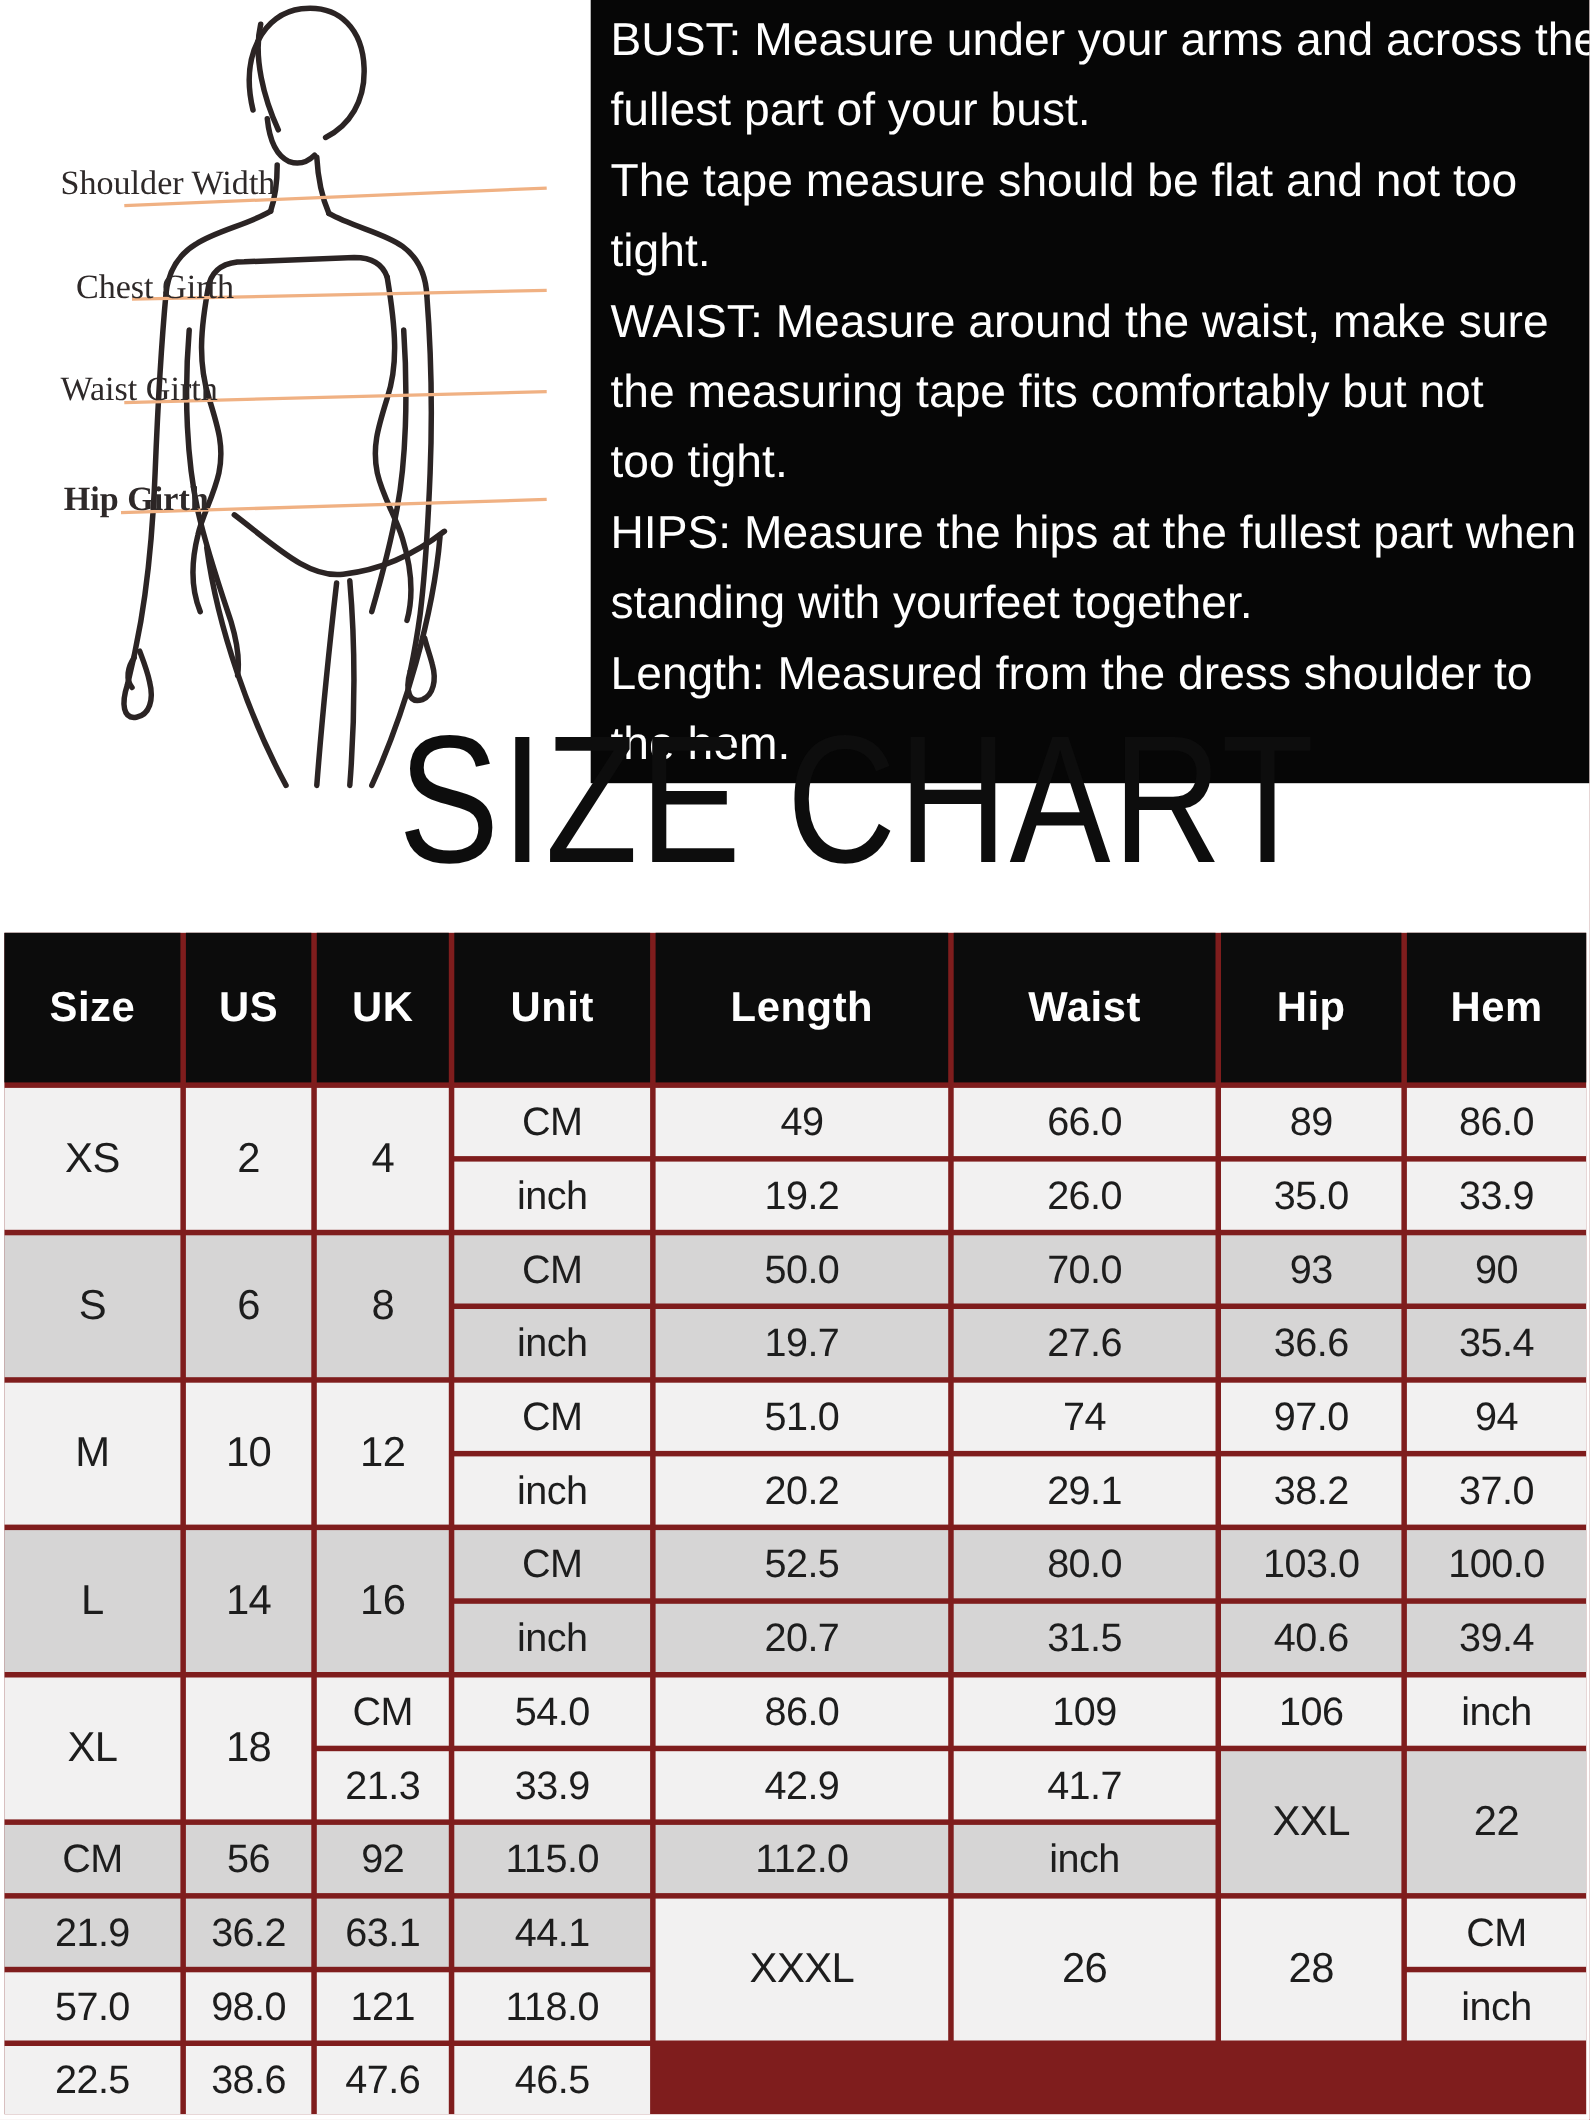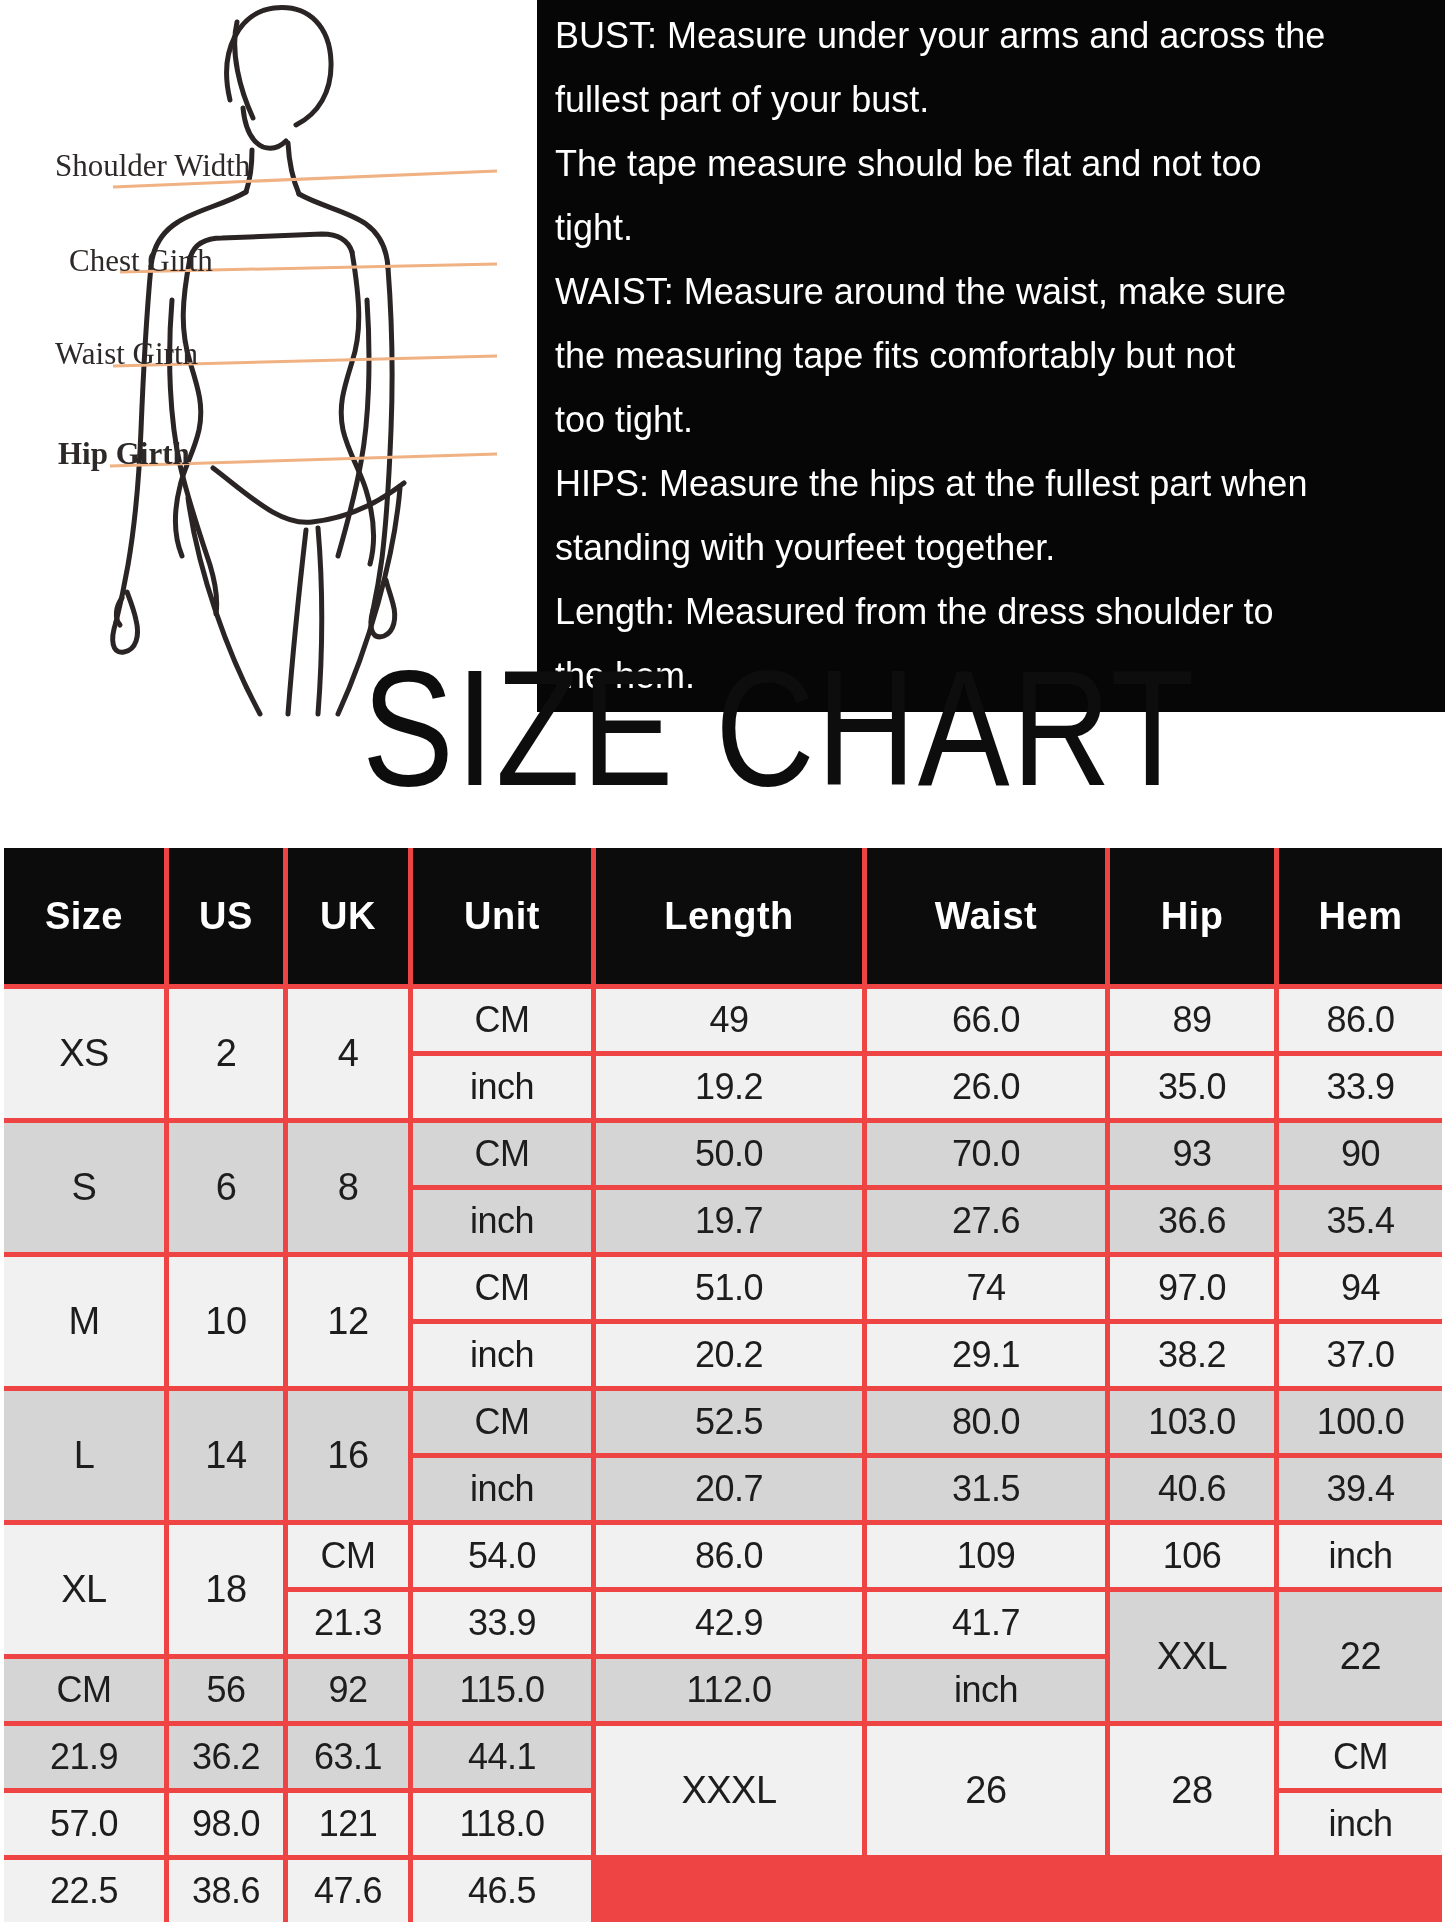--- a/index.html
+++ b/index.html
@@ -13,35 +13,35 @@
   .fig-label { position:absolute; font-family:"Liberation Serif", serif;
                font-size:31px; color:#2e2929; white-space:nowrap; }
   #label-shoulder { left:55px;  top:148px; }
   #label-chest    { left:55px;  top:243px;margin-left:14px; }
   #label-waist    { left:55px;  top:336px; }
   #label-hip      { left:58px;  top:436px;font-weight:bold; }
 
   
   #instruction-box { position:absolute; left:537px; top:0; width:908px; height:712px;
                      background:var(--box-bg,#060606); padding:4px 10px 0 18px; }
-  .instr-line { color:#ffffff; font-size:36px; line-height:64px; white-space:nowrap;
+  .instr-line { color:#ffffff; font-size:42px; line-height:64px; white-space:nowrap;
                 letter-spacing:0px; }
 
   
   #size-chart-title { position:absolute; left:362px; top:664px; height:126px;
                       font-size:153px; line-height:118px; color:#0d0d0d;
                       font-weight:normal; white-space:nowrap; }
   #size-chart-title span { display:inline-block; transform:scale(0.9,1.08);
                            transform-origin:left top; letter-spacing:2px; }
 
   
   #size-table { position:absolute; left:4px; top:848px; width:1438px;
                 display:grid; gap:5px;
                 grid-template-columns:160px 114px 120px 178px 266px 238px 164px 163px;
-                grid-template-rows:136px; grid-auto-rows:62px; background:#ef4444; }
+                grid-template-rows:136px; grid-auto-rows:62px; background:#7f1d1d; }
   .th { background:var(--header-bg,#0c0c0c); color:#fff; font-weight:bold;
         font-size:38px; display:flex; align-items:center; justify-content:center;
         letter-spacing:0.5px; }
   .td { display:flex; align-items:center; justify-content:center;
         font-size:36px; color:#1d1d1d; letter-spacing:-0.5px; }
   .td.span2 { grid-row:span 2; font-size:38px; }
   .shade-light { background:var(--row-light,#f2f1f1); }
   .shade-dark  { background:var(--row-dark,#d6d5d5); }
 </style>
 </head>

